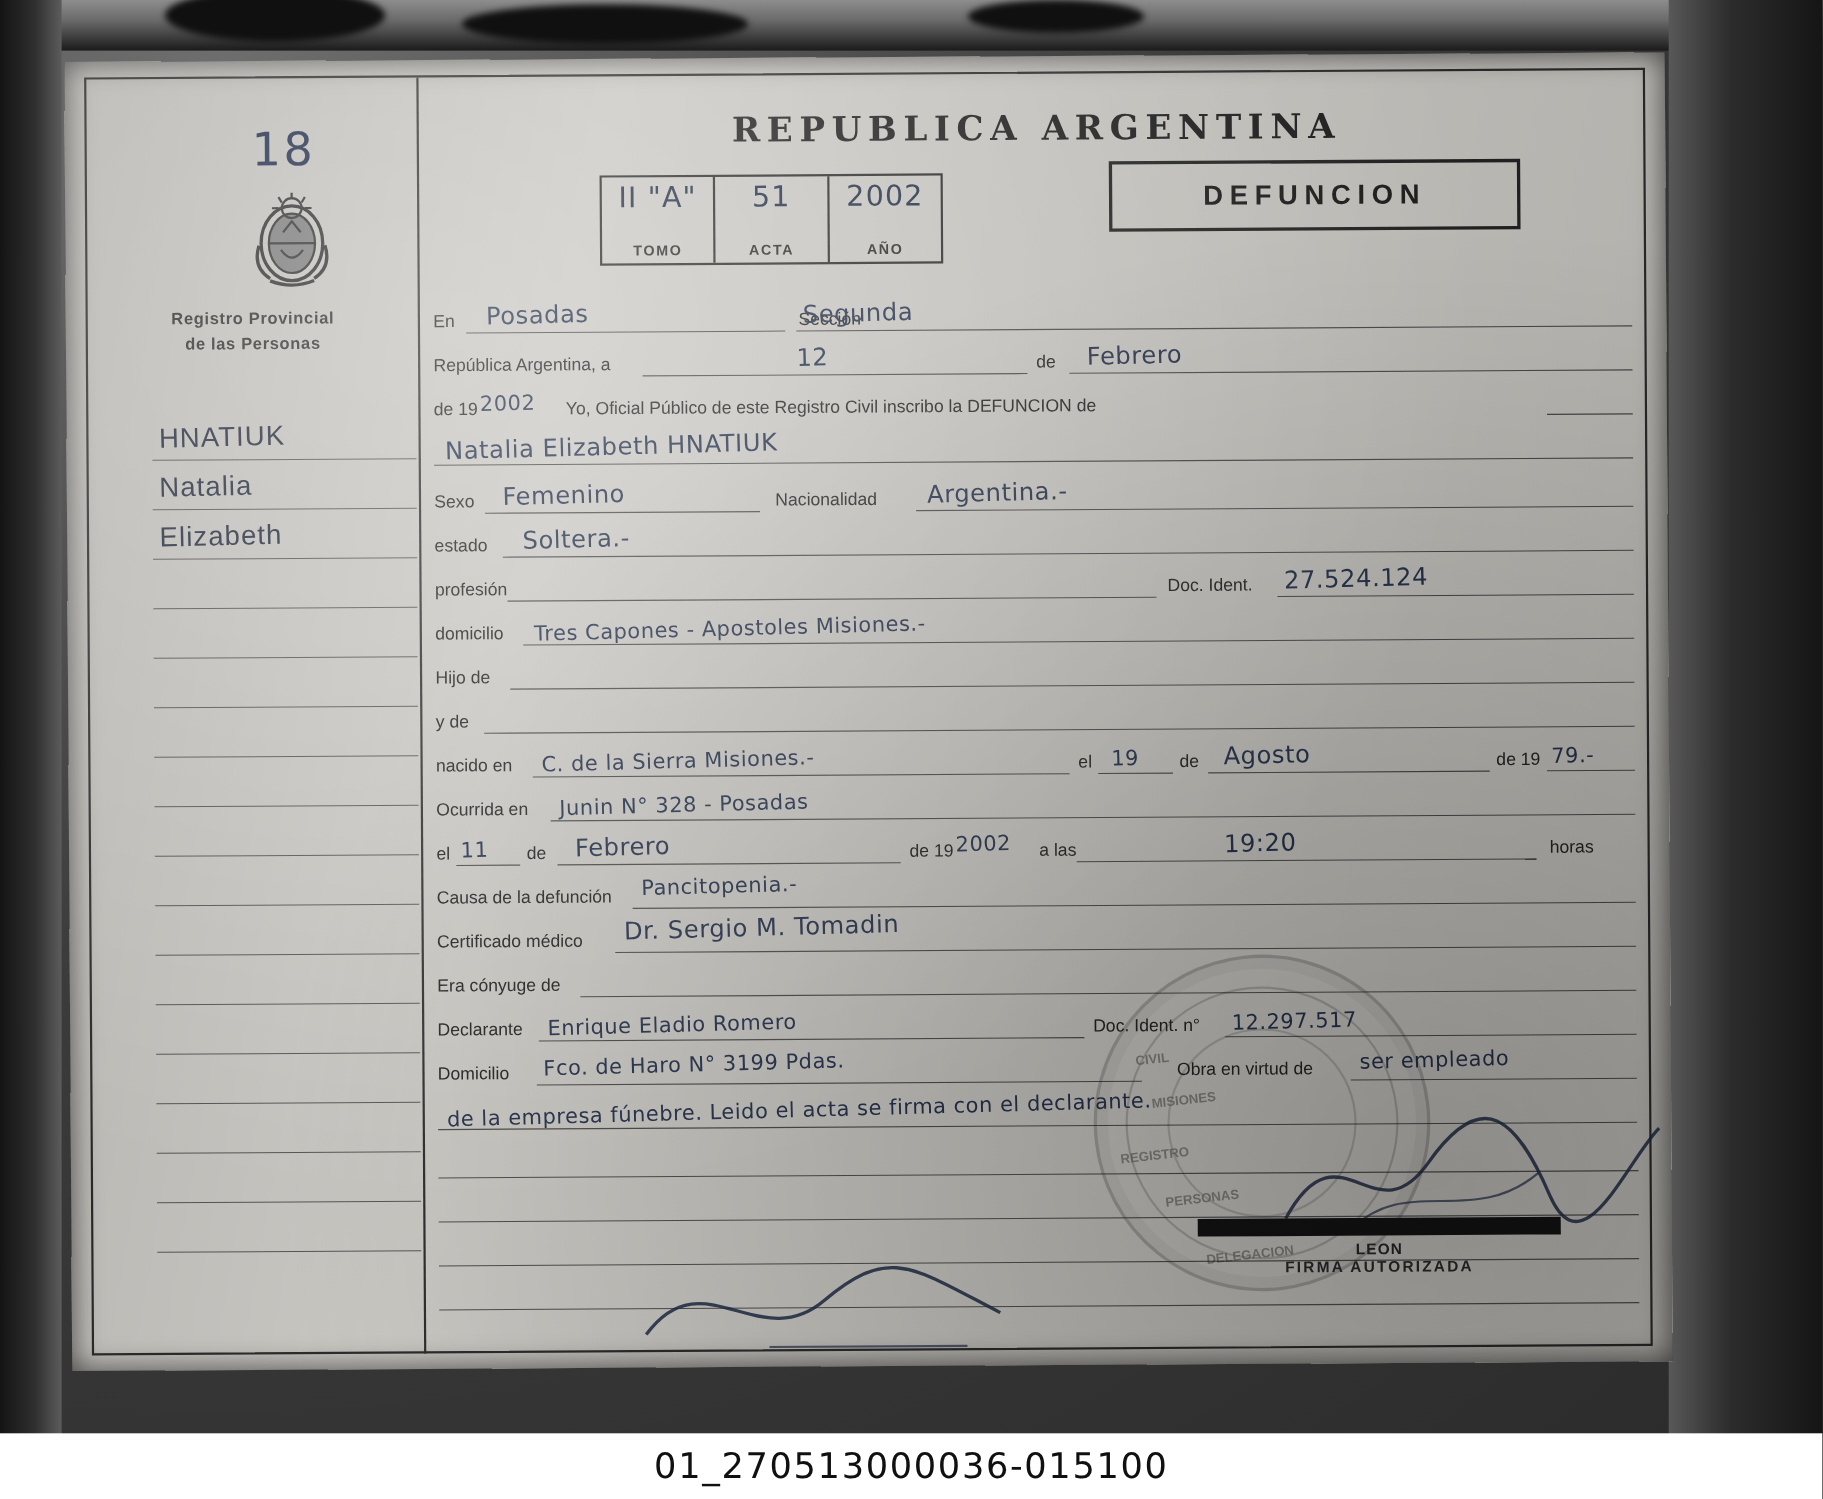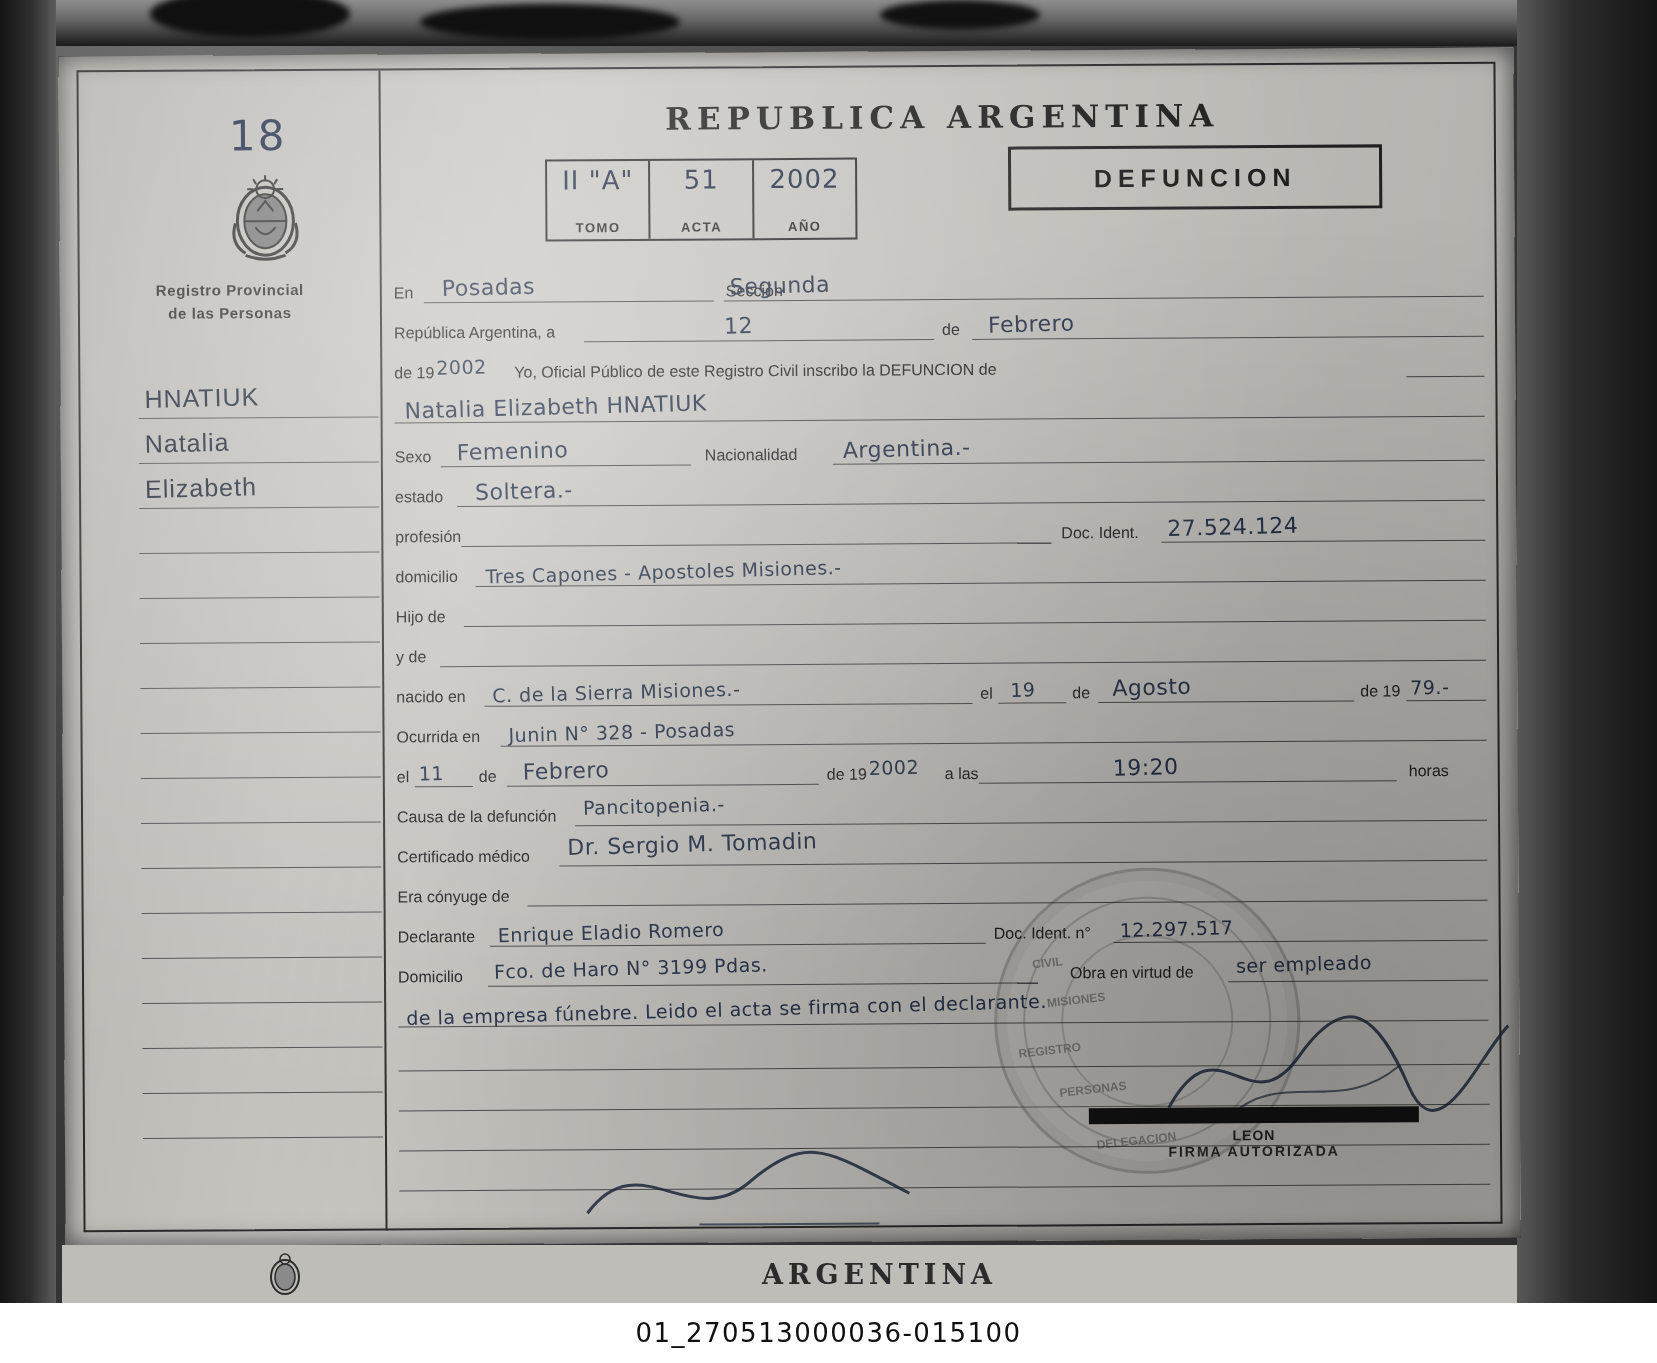--- a/index.html
+++ b/index.html
@@ -346,21 +346,21 @@
     bottom: 0;
     width: 100%;
     height: 60px;
     background: #ffffff;
     display: flex;
     align-items: center;
     justify-content: center;
   }
   .caption span {
     font-family: "DejaVu Sans", sans-serif;
-    font-size: 26px;
+    font-size: 32px;
     color: #101010;
     letter-spacing: 1.5px;
   }
 
   
   .next-rec {
     position: absolute;
     left: 62px;
     bottom: 60px;
     width: 1455px;
@@ -654,27 +654,17 @@
       </svg>
 
       <div class="sig-block">
         <div class="sig-bar"></div>
         <div class="sig-name">LEON</div>
         <div class="sig-role">FIRMA AUTORIZADA</div>
       </div>
     </div>
   </div>
 
-  <div class="next-rec">
-    <div class="crest-sm">
-      <svg viewBox="0 0 50 46" width="50" height="46">
-        <ellipse cx="25" cy="26" rx="14" ry="17" fill="none" stroke="#2c2c2c" stroke-width="2"></ellipse>
-        <ellipse cx="25" cy="26" rx="10" ry="13" fill="#8a8a8a" stroke="#2c2c2c" stroke-width="1.5"></ellipse>
-        <circle cx="25" cy="8" r="5" fill="none" stroke="#2c2c2c" stroke-width="1.5"></circle>
-      </svg>
-    </div>
-    <div class="t">ARGENTINA</div>
-  </div>
 
   <div class="caption">
     <span>01_270513000036-015100</span>
   </div>
 </div>
 
 </body></html>

